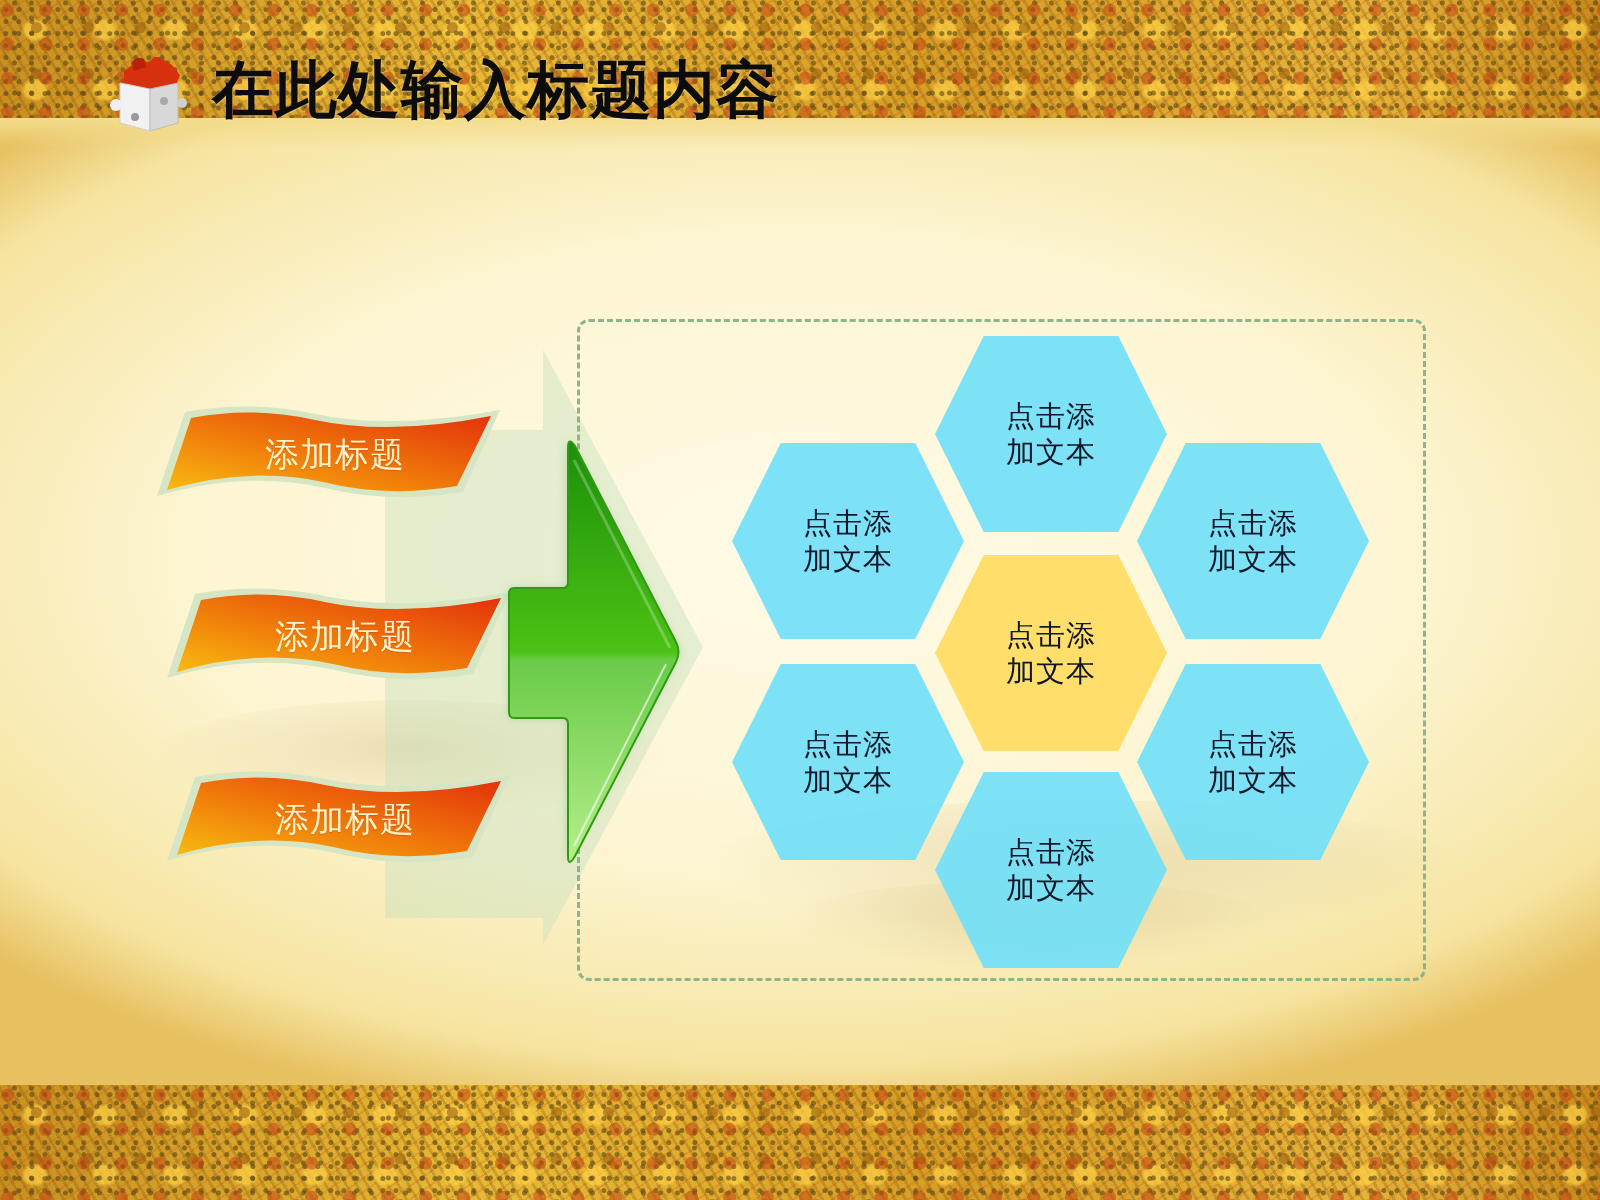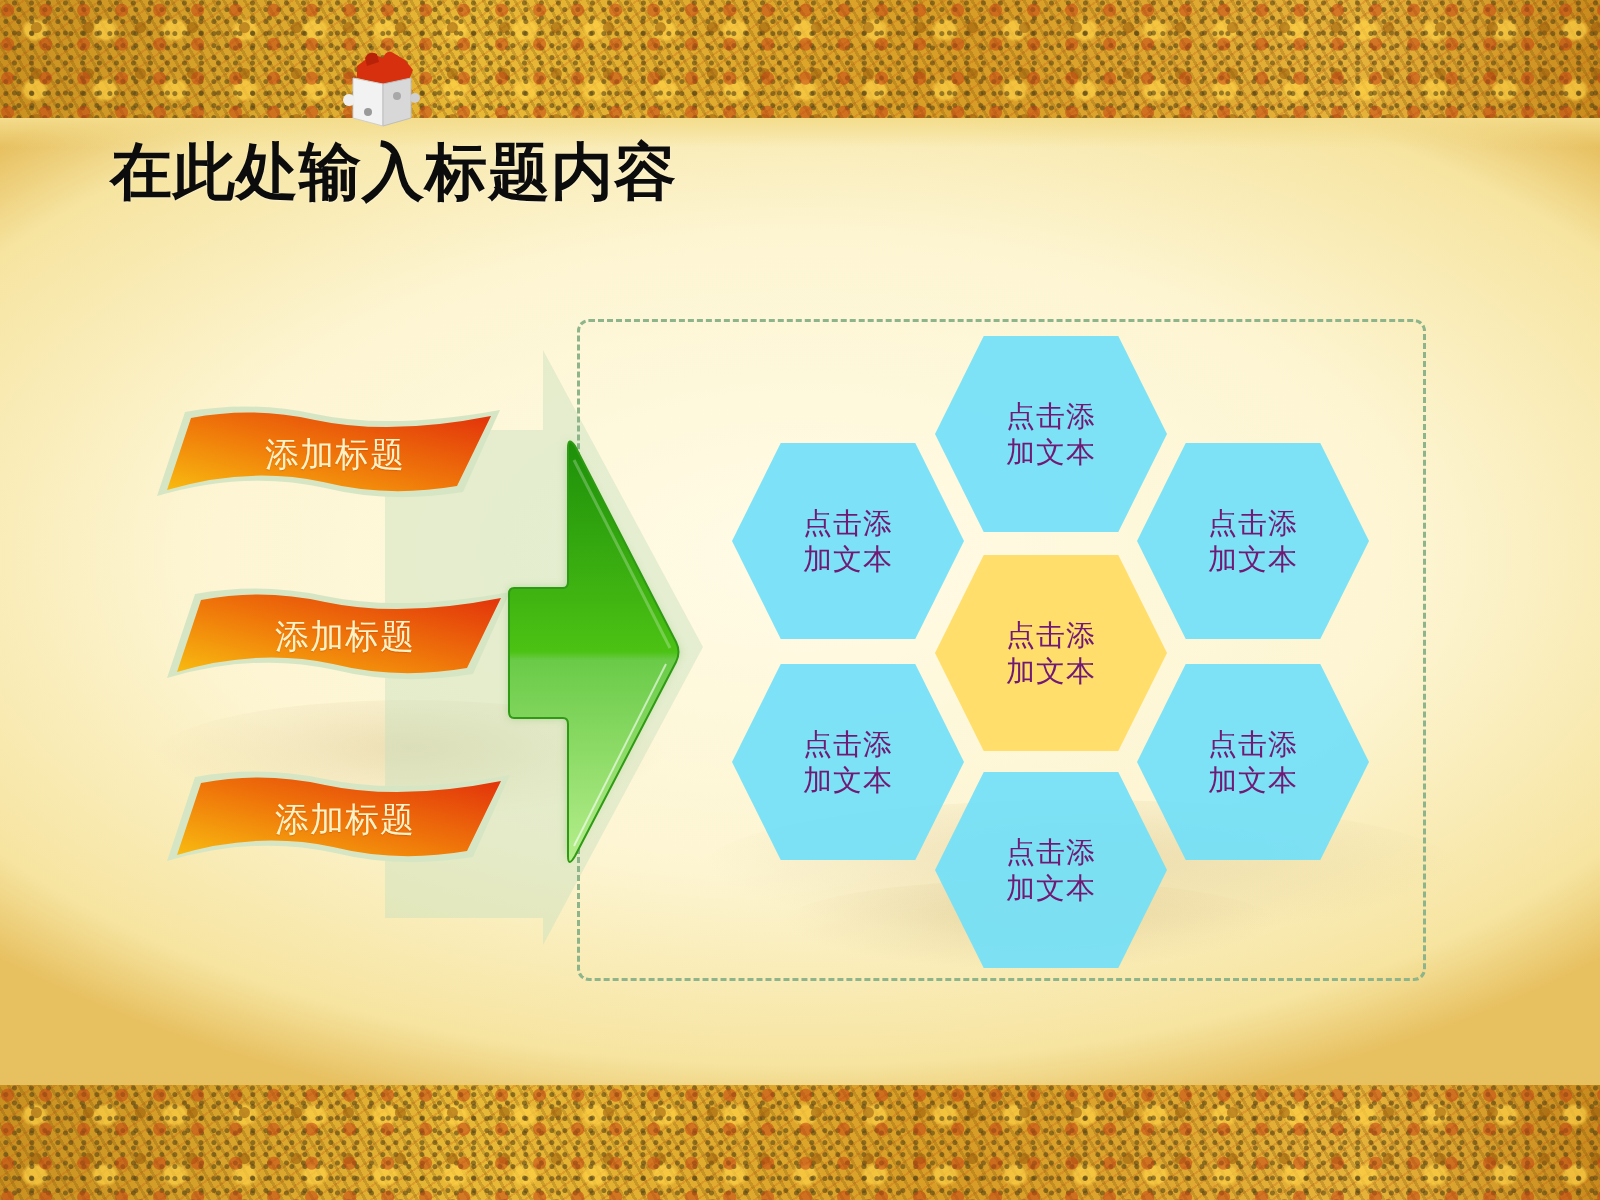--- a/index.html
+++ b/index.html
@@ -37,21 +37,21 @@
   .parchment::after {
     content:""; position:absolute; left:0; right:0; top:0; height:30px;
     background:linear-gradient(#f3dc8c, rgba(243,220,140,0));
   }
   .mist {
     position:absolute; border-radius:50%;
     background:radial-gradient(ellipse at 50% 40%, rgba(205,180,120,0.35), rgba(205,180,120,0) 70%);
   }
 
   
-  .title-wrap { position:absolute; left:110px; top:40px; height:100px; display:flex; align-items:center;flex-direction:column; }
+  .title-wrap { position:absolute; left:110px; top:40px; height:100px; display:flex; align-items:center; }
   .puzzle { position:relative; width:80px; height:90px; margin-right:22px; }
   .title {
     font-family:"DejaVu Sans", sans-serif; font-weight:bold; font-size:62px; color:#0c0c0c;
     letter-spacing:1px; text-shadow:0 1px 2px rgba(255,255,255,0.4);
   }
 
   
   .ghost-arrow { position:absolute; left:0; top:0; }
   .banner { position:absolute; width:360px; height:110px;text-align:center; }
   .banner svg { position:absolute; left:0; top:0; }
@@ -70,21 +70,21 @@
 
   
   .hex {
     position:absolute; width:232px; height:196px;
     clip-path:polygon(21% 0, 79% 0, 100% 50%, 79% 100%, 21% 100%, 0 50%);
     display:flex; align-items:center; justify-content:center;
   }
   .hex.blue { background:rgba(114,224,248,0.92); }
   .hex.yellow { background:rgba(255,221,104,0.97); }
   .hex-label {
-    width:100px; text-align:center; font-size:29px; line-height:36px; color:#701a75;
+    width:100px; text-align:center; font-size:29px; line-height:36px; color:#0f172a;
     letter-spacing:1px;
   }
 </style>
 </head>
 <body>
 
 <div class="slide">
   <div class="band top"></div>
   <div class="parchment"></div>
   <div class="band bottom"></div>

